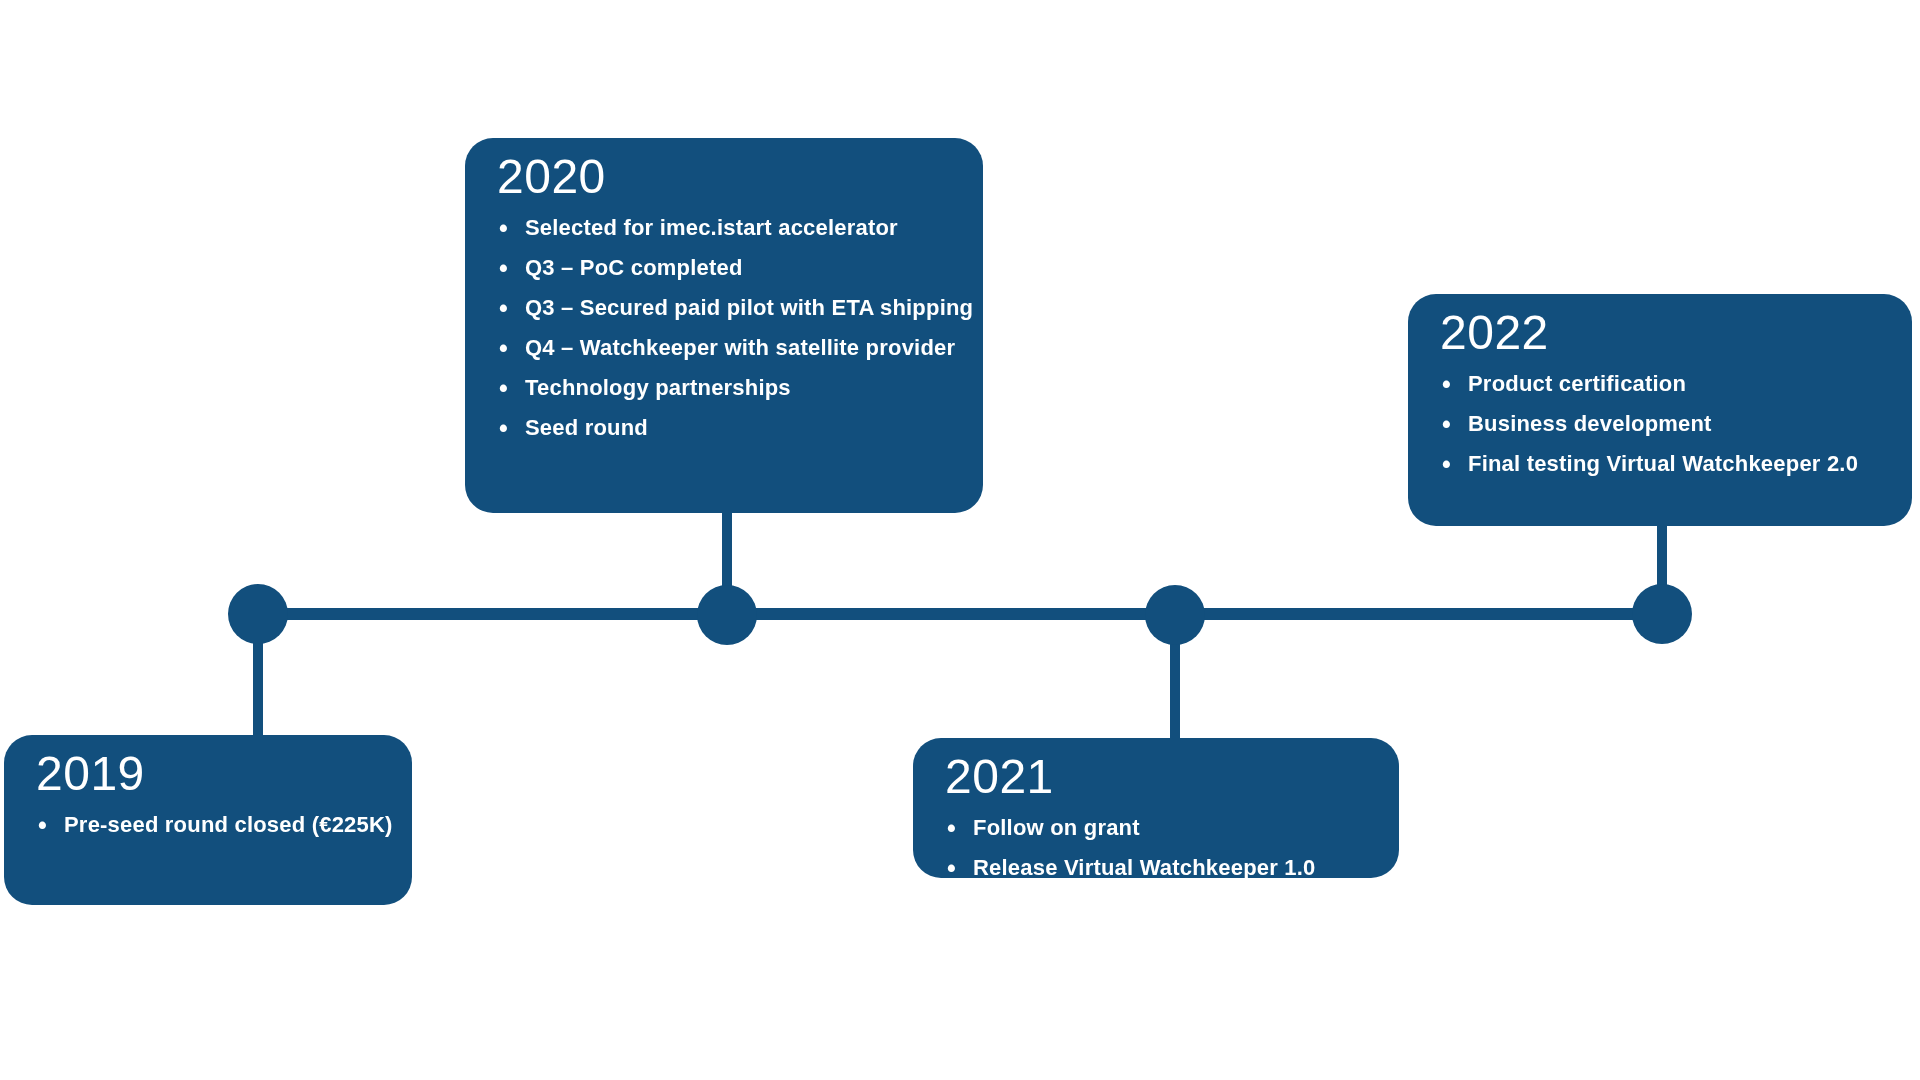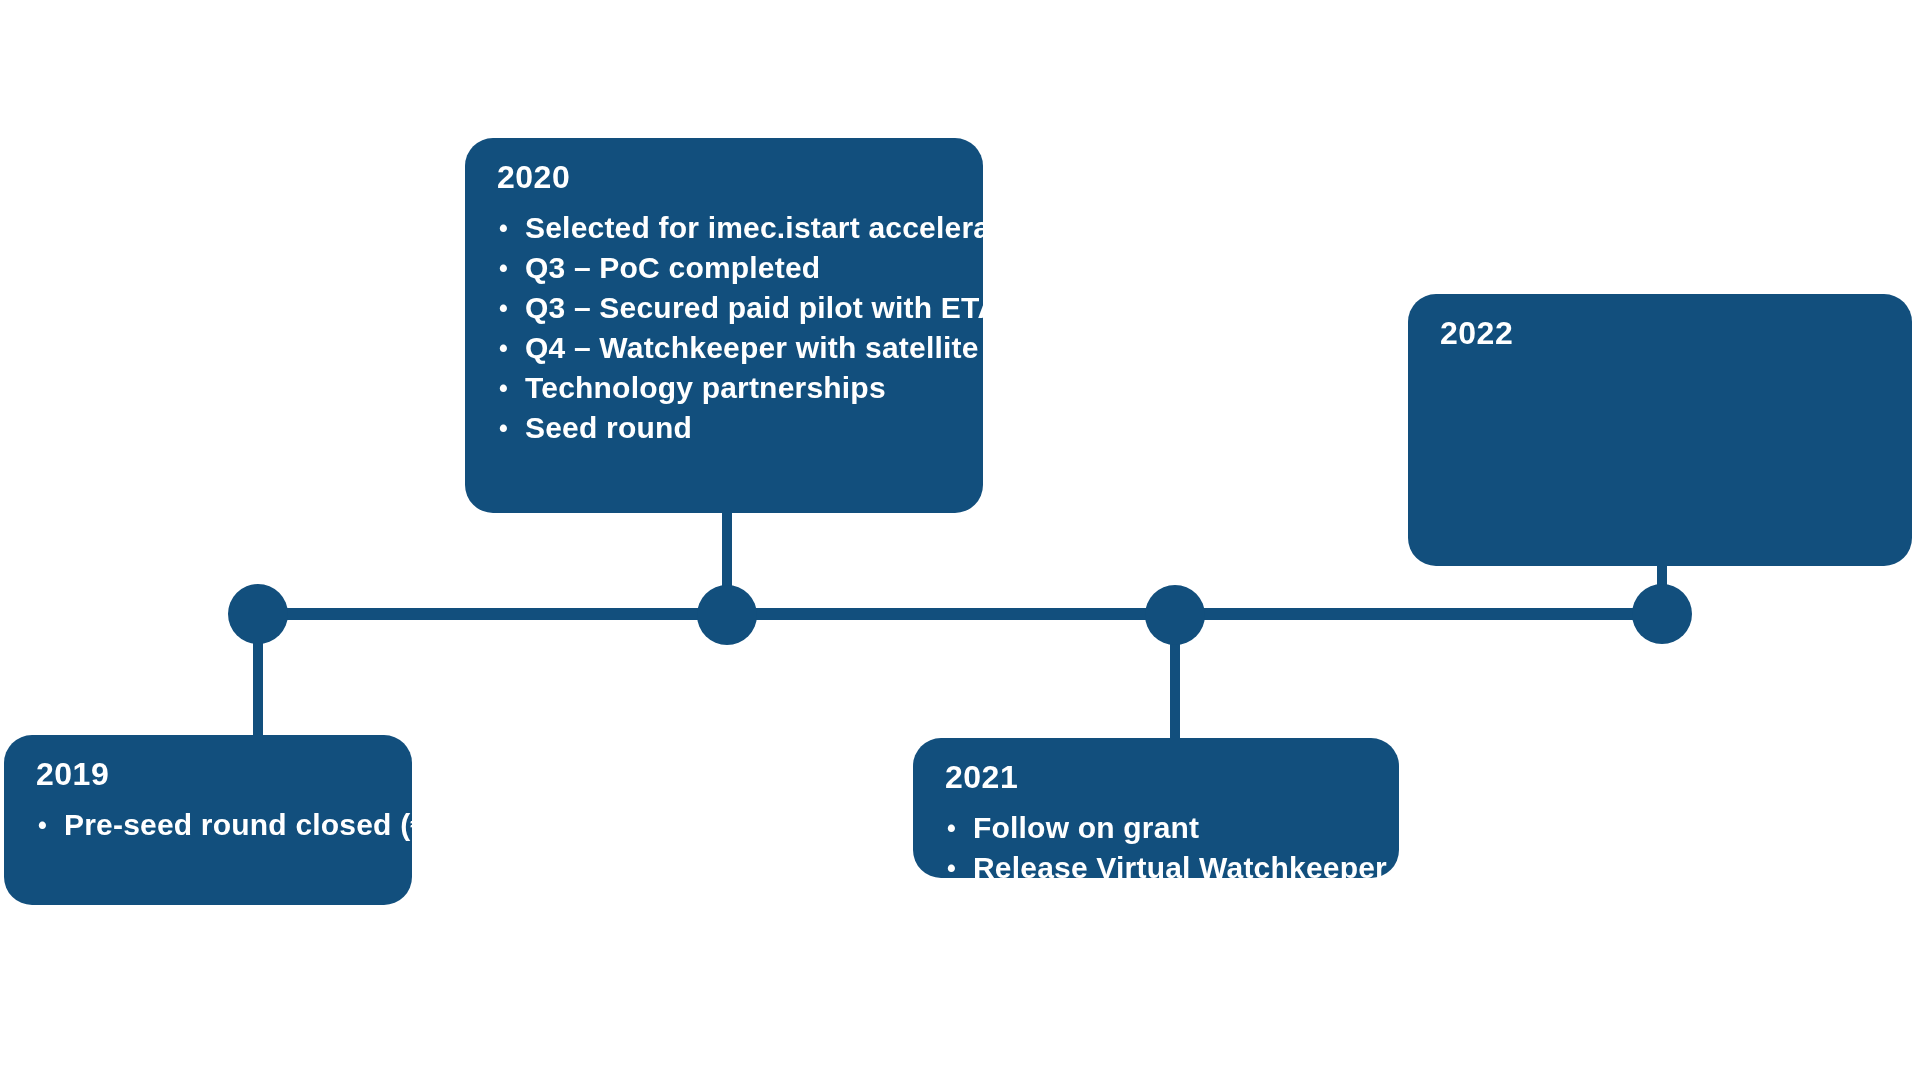--- a/index.html
+++ b/index.html
@@ -48,35 +48,35 @@
     position: absolute;
     background: var(--accent);
     color: var(--card-text);
     border-radius: 28px;
     padding: 16px 28px 20px 30px;
     font-weight: 700;
   }
   .card-2019 { left: 4px;    top: 735px; width: 408px; height: 170px; }
   .card-2020 { left: 465px;  top: 138px; width: 518px; height: 375px; }
   .card-2021 { left: 913px;  top: 738px; width: 486px; height: 140px; }
-  .card-2022 { left: 1408px; top: 294px; width: 504px; height: 272px; }
+  .card-2022 { left: 1408px; top: 294px; width: 504px; height: 232px; }
 
   .card .year {
-    font-size: 32px;
+    font-size: 48px;
     line-height: 46px;
-    font-weight: 700;
+    font-weight: 400;
     letter-spacing: 0.5px;
     margin: 0 0 8px 2px;
   }
   .card ul {
     list-style: none;
   }
   .card li {
     position: relative;
-    font-size: 30px;
+    font-size: 22px;
     line-height: 40px;
     font-weight: 700;
     letter-spacing: 0.2px;
     padding-left: 30px;
     white-space: nowrap;
   }
   .card li::before {
     content: "\2022";
     position: absolute;
     left: 4px;
@@ -122,15 +122,20 @@
   <div class="card card-2021">
     <h2 class="year">2021</h2>
     <ul>
         <li>Follow on grant</li>
         <li>Release Virtual Watchkeeper 1.0</li>
       </ul>
   </div>
 
   <div class="card card-2022">
     <h2 class="year">2022</h2>
+    <ul>
+        <li>Product certification</li>
+        <li>Business development</li>
+        <li>Final testing Virtual Watchkeeper 2.0</li>
+      </ul>
   </div>
 
 </div>
 
 </body></html>

